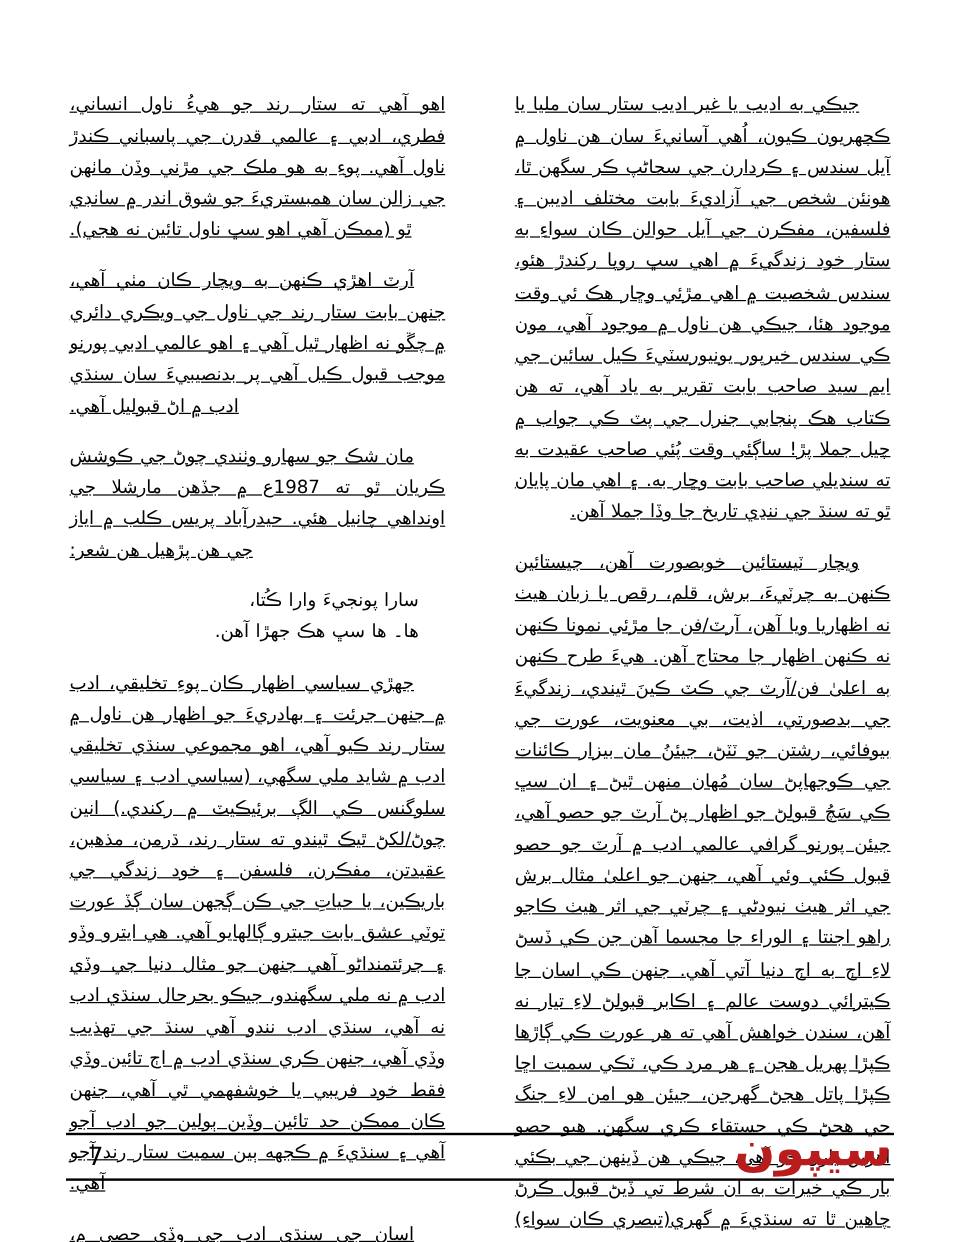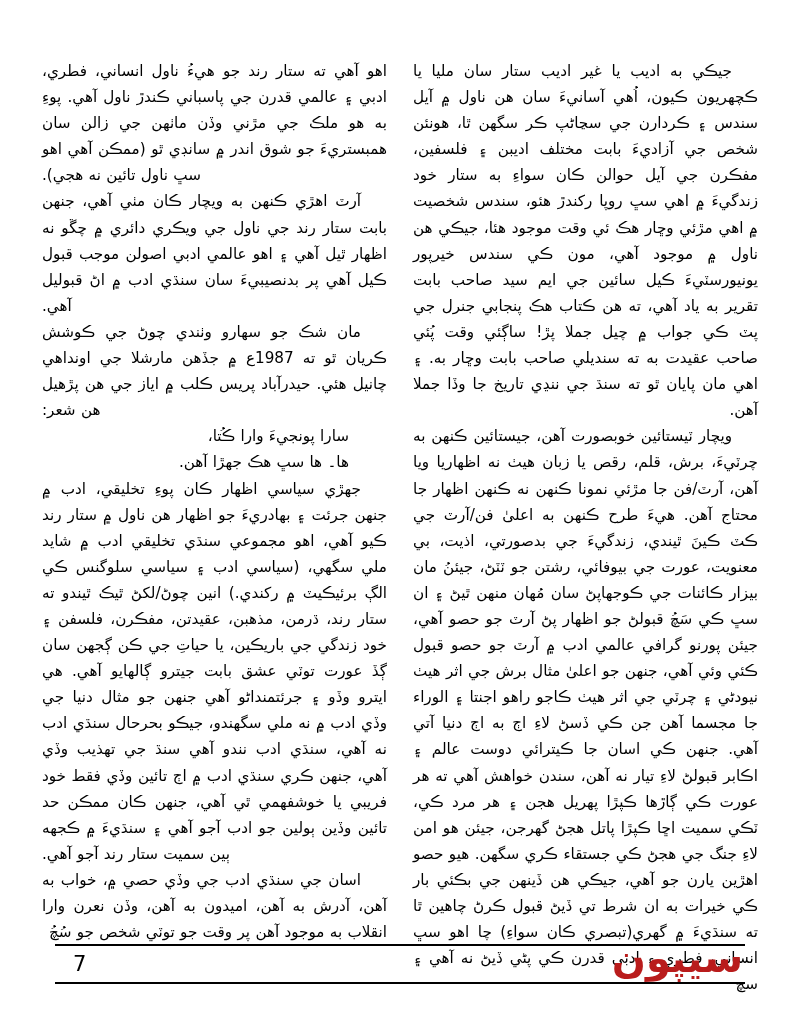--- a/index.html
+++ b/index.html
@@ -42,25 +42,26 @@
     width: 345px;
     direction: rtl;
     text-align: justify;
     text-align-last: right;
     font-size: 15.2px;
     line-height: 26.1px;
     word-spacing: 0.5px;
   }
 
   .para {
-    margin: 0;
+    margin: 16px;
     direction: rtl;
     text-align: justify;
     text-align-last: right;
     text-justify: inter-word;
+    text-decoration: underline;
   }
   .para.indent {
     text-indent: 26px;
   }
   .para.last-center {
     text-align-last: left;
   }
   .para.last-right {
     text-align-last: right;
   }
@@ -130,21 +131,21 @@
 
   <div id="columns">
 
     <div class="column" id="col-right">
       <p class="para indent">جيڪي به اديب يا غير اديب ستار سان مليا يا ڪچهريون ڪيون، اُهي آساني‌ءَ سان هن ناول ۾ آيل سندس ۽ ڪردارن جي سڃاڻپ ڪر سگهن ٿا، هونئن شخص جي آزادي‌ءَ بابت مختلف اديبن ۽ فلسفين، مفڪرن جي آيل حوالن ڪان سواءِ به ستار خود زندگي‌ءَ ۾ اهي سڀ روپا رکندڙ هئو، سندس شخصيت ۾ اهي مڙئي وڇار هڪ ئي وقت موجود هئا، جيڪي هن ناول ۾ موجود آهي، مون ڪي سندس خيرپور يونيورسٽي‌ءَ ڪيل سائين جي ايم سيد صاحب بابت تقرير به ياد آهي، ته هن ڪتاب هڪ پنجابي جنرل جي پٽ ڪي جواب ۾ چيل جملا پڙ! ساڳئي وقت پُئي صاحب عقيدت به ته سنديلي صاحب بابت وڇار به. ۽ اهي مان پايان ٿو ته سنڌ جي ننڍي تاريخ جا وڏا جملا آهن.</p>
       <p class="para indent last-right">ويچار ٽيستائين خوبصورت آهن، جيستائين ڪنهن به چرٽي‌ءَ، برش، قلم، رقص يا زبان هيٺ نه اظهاريا ويا آهن، آرٽ/فن جا مڙئي نمونا ڪنهن نه ڪنهن اظهار جا محتاج آهن. هي‌ءَ طرح ڪنهن به اعلىٰ فن/آرٽ جي ڪٽ ڪينَ ٿيندي، زندگي‌ءَ جي بدصورتي، اذيت، بي معنويت، عورت جي بيوفائي، رشتن جو ٽٽڻ، جيئنُ مان بيزار ڪائنات جي ڪوجهاپڻ سان مُهان منهن ٿيڻ ۽ ان سڀ ڪي سَچُ قبولڻ جو اظهار پڻ آرٽ جو حصو آهي، جيئن پورنو گرافي عالمي ادب ۾ آرٽ جو حصو قبول ڪئي وئي آهي، جنهن جو اعلىٰ مثال برش جي اثر هيٺ نيودڻي ۽ چرٽي جي اثر هيٺ ڪاجو راهو اجنتا ۽ الوراء جا مجسما آهن جن ڪي ڏسڻ لاءِ اڄ به اڄ دنيا آتي آهي. جنهن ڪي اسان جا ڪيترائي دوست عالم ۽ اڪابر قبولڻ لاءِ تيار نه آهن، سندن خواهش آهي ته هر عورت ڪي ڳاڙها ڪپڙا پهريل هجن ۽ هر مرد ڪي، ٽڪي سميت اڇا ڪپڙا پاتل هجڻ گهرجن، جيئن هو امن لاءِ جنگ جي هجڻ ڪي جستقاء ڪري سگهن. هيو حصو اهڙين يارن جو آهي، جيڪي هن ڏينهن جي بڪئي بار ڪي خيرات به ان شرط تي ڏيڻ قبول ڪرڻ چاهين ٿا ته سنڌي‌ءَ ۾ گهري(تبصري ڪان سواءِ) چا اهو سڀ انساني، فطري ۽ ادبي قدرن ڪي پڻي ڏيڻ نه آهي ۽ سچ</p>
     </div>
 
     <div class="column" id="col-left">
       <p class="para last-center">اهو آهي ته ستار رند جو هي‌ءُ ناول انساني، فطري، ادبي ۽ عالمي قدرن جي پاسباني ڪندڙ ناول آهي. پوءِ به هو ملڪ جي مڙني وڏن ماٺهن جي زالن سان همبستري‌ءَ جو شوق اندر ۾ سانڊي ٿو (ممڪن آهي اهو سڀ ناول تائين نه هجي).</p>
-      <p class="para indent last-center">آرٽ اهڙي ڪنهن به ويچار ڪان مٺي آهي، جنهن بابت ستار رند جي ناول جي ويڪري دائري ۾ چڱو نه اظهار ٿيل آهي ۽ اهو عالمي ادبي اصولن موجب قبول ڪيل آهي پر بدنصيبي‌ءَ سان سنڌي ادب ۾ اڻ قبوليل آهي.</p>
+      <p class="para indent last-center">آرٽ اهڙي ڪنهن به ويچار ڪان مٺي آهي، جنهن بابت ستار رند جي ناول جي ويڪري دائري ۾ چڱو نه اظهار ٿيل آهي ۽ اهو عالمي ادبي پورنو موجب قبول ڪيل آهي پر بدنصيبي‌ءَ سان سنڌي ادب ۾ اڻ قبوليل آهي.</p>
       <p class="para indent last-center">مان شڪ جو سهارو وٺندي چوڻ جي ڪوشش ڪريان ٿو ته 1987ع ۾ جڏهن مارشلا جي اونداهي چانيل هئي. حيدرآباد پريس ڪلب ۾ اياز جي هن پڙهيل هن شعر:</p>
 
       <div class="verse-block">
         <span class="verse-line">سارا پونجي‌ءَ وارا ڪُتا،</span>
         <span class="verse-line">ها۔ ها سڀ هڪ جهڙا آهن.</span>
       </div>
 
       <p class="para indent last-center">جهڙي سياسي اظهار ڪان پوءِ تخليقي، ادب ۾ جنهن جرئت ۽ بهادري‌ءَ جو اظهار هن ناول ۾ ستار رند ڪيو آهي، اهو مجموعي سنڌي تخليقي ادب ۾ شايد ملي سگهي، (سياسي ادب ۽ سياسي سلوگنس ڪي الڳ برئيڪيٽ ۾ رکندي.) انين چوڻ/لکڻ ٿيڪ ٿيندو ته ستار رند، ڌرمن، مذهبن، عقيدتن، مفڪرن، فلسفن ۽ خود زندگي جي باريڪين، يا حياتِ جي ڪن ڳجهن سان ڳڏ عورت توٽي عشق بابت جيترو ڳالهايو آهي. هي ايترو وڏو ۽ جرئتمنداڻو آهي جنهن جو مثال دنيا جي وڏي ادب ۾ نه ملي سگهندو، جيڪو بحرحال سنڌي ادب نه آهي، سنڌي ادب نندو آهي سنڌ جي تهذيب وڏي آهي، جنهن ڪري سنڌي ادب ۾ اڄ تائين وڏي فقط خود فريبي يا خوشفهمي ٿي آهي، جنهن ڪان ممڪن حد تائين وڏين ٻولين جو ادب آجو آهي ۽ سنڌي‌ءَ ۾ ڪجهه ٻين سميت ستار رند آجو آهي.</p>
       <p class="para indent last-right">اسان جي سنڌي ادب جي وڏي حصي ۾، خواب به آهن، آدرش به آهن، اميدون به آهن، وڏن نعرن وارا انقلاب به موجود آهن پر وقت جو توٽي شخص جو سُچُ</p>
     </div>

